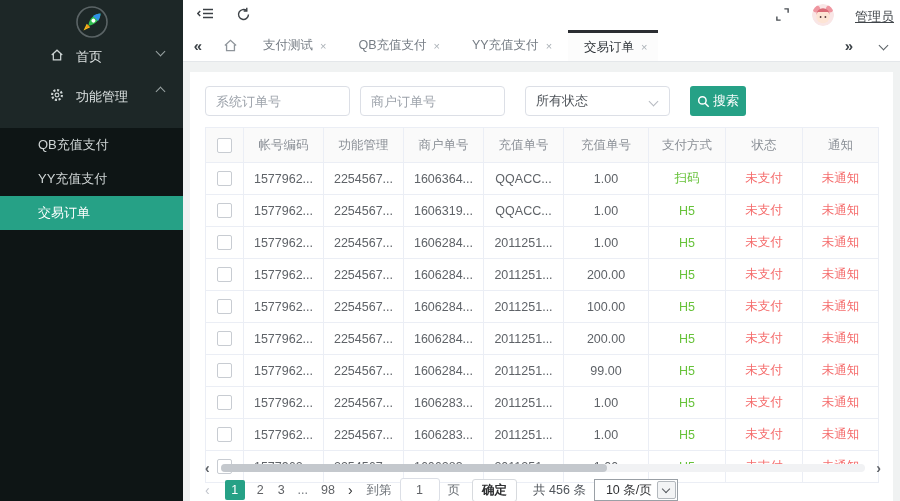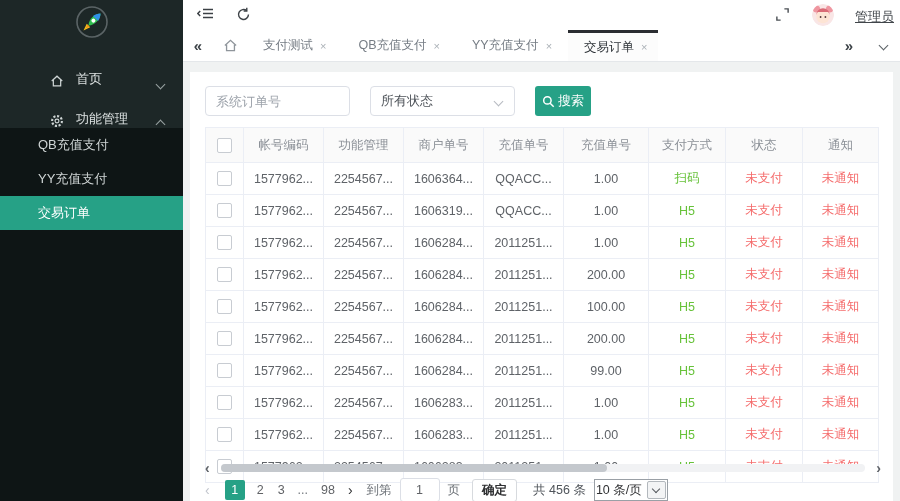--- a/index.html
+++ b/index.html
@@ -3,21 +3,21 @@
 <meta charset="utf-8">
 <style>
   html,body{margin:0;padding:0;}
   body{width:900px;height:501px;overflow:hidden;font-family:"Liberation Sans",sans-serif;background:#f0f2f2;}
   .stage{position:absolute;left:0;top:0;width:900px;height:501px;overflow:hidden;background:#f0f2f2;}
 
   
   .sidebar{position:absolute;left:0;top:0;width:183px;height:501px;background:#0e1515;}
   .sidebar-top{position:absolute;left:0;top:0;width:183px;height:128px;background:#1d2727;}
   .logo-wrap{position:absolute;left:0;top:0;width:183px;height:48px;display:flex;align-items:center;justify-content:center;}
-  .menu-item{position:absolute;left:0;width:182px;height:40px;display:flex;align-items:flex-end;color:#dde2e2;font-size:13px;cursor:pointer;}
+  .menu-item{position:absolute;left:0;width:182px;height:40px;display:flex;align-items:flex-start;color:#dde2e2;font-size:13px;cursor:pointer;}
   .menu-item .mi-icon{margin-left:50px;margin-right:12px;display:flex;align-items:center;}
   .menu-item .chev{margin-left:auto;margin-right:18px;}
   .chev{width:6px;height:6px;border-right:1.5px solid #9aa3a3;border-bottom:1.5px solid #9aa3a3;transform:rotate(45deg);display:inline-block;}
   .chev.up{transform:rotate(-135deg);}
   .submenu-item{position:absolute;left:0;width:183px;height:34px;display:flex;align-items:center;padding-left:38px;box-sizing:border-box;color:#ced4d4;font-size:13px;cursor:pointer;}
   .submenu-item.active{background:#26a186;color:#ffffff;}
 
   
   .topbar{position:absolute;left:183px;top:0;right:0;height:30px;background:#ffffff;}
   .tb-icon{position:absolute;top:7px;display:flex;align-items:center;cursor:pointer;}
@@ -69,21 +69,21 @@
   .pager{position:absolute;left:15px;top:406px;height:24px;display:flex;align-items:center;font-size:12.5px;color:#606266;}
   .pg-prev{color:#c0c4cc;margin-right:10px;font-size:14px;cursor:default;}
   .pg-next{color:#303133;margin:0 10px 0 6px;font-size:14px;cursor:pointer;}
   .pg-num{margin:0 7px;cursor:pointer;}
   .pg-num.active{width:20px;height:20px;background:#26a186;color:#fff;border-radius:2px;display:flex;align-items:center;justify-content:center;margin:0 5px;}
   .pg-dots{margin:0 6px;color:#73787e;}
   .pg-label{margin:0 4px;color:#6b7076;}
   .pg-jump{width:34px;height:20px;border:1px solid #dcdfe6;border-radius:3px;text-align:center;font-size:12.5px;color:#606266;outline:none;margin:0 4px;font-family:"Liberation Sans",sans-serif;}
   .pg-confirm{height:23px;padding:0 9px;margin:0 8px;background:#fff;border:1px solid #d7dade;border-radius:3px;font-size:12.5px;font-weight:bold;color:#303133;cursor:pointer;font-family:"Liberation Sans",sans-serif;}
   .pg-total{margin:0 8px;color:#4f545a;}
-  .pg-size{height:20px;border:1px solid #9aa0a6;display:flex;align-items:center;padding-left:1px;cursor:pointer;background:#fff;color:#303133;}
+  .pg-size{height:20px;border:1px solid #9aa0a6;display:flex;align-items:center;padding-left:11px;cursor:pointer;background:#fff;color:#303133;}
   .pg-size .arrowbox{width:17px;height:16px;border:1px solid #b3b8bd;background:#f3f4f5;border-radius:2px;margin-left:5px;margin-right:1px;display:flex;align-items:center;justify-content:center;}
   .pg-size .chev{width:5px;height:5px;border-color:#55595e;margin-top:-2px;}
 </style>
 </head>
 <body>
 
 <div class="stage">
 
   <div class="sidebar">
     <div class="sidebar-top"></div>
@@ -200,20 +200,21 @@
       <span class="tab-dd">
           <span class="chev"></span>
         </span>
     </span>
   </div>
 
   <div class="card">
 
     <div class="filters">
       <input class="f-input" type="text" placeholder="系统订单号" style="">
+      <input class="f-input" type="text" placeholder="商户订单号" style="">
       <span class="f-select">
         <span>所有状态</span>
         <span class="chev"></span>
       </span>
       <button class="search-btn">
         <svg width="13" height="13" viewBox="0 0 14 14" fill="none" stroke="#ffffff" stroke-width="1.6">
           <circle cx="5.8" cy="5.8" r="4"></circle>
             <path d="M8.8 8.8 L12.6 12.6"></path>
         </svg>
         <span>搜索</span>

